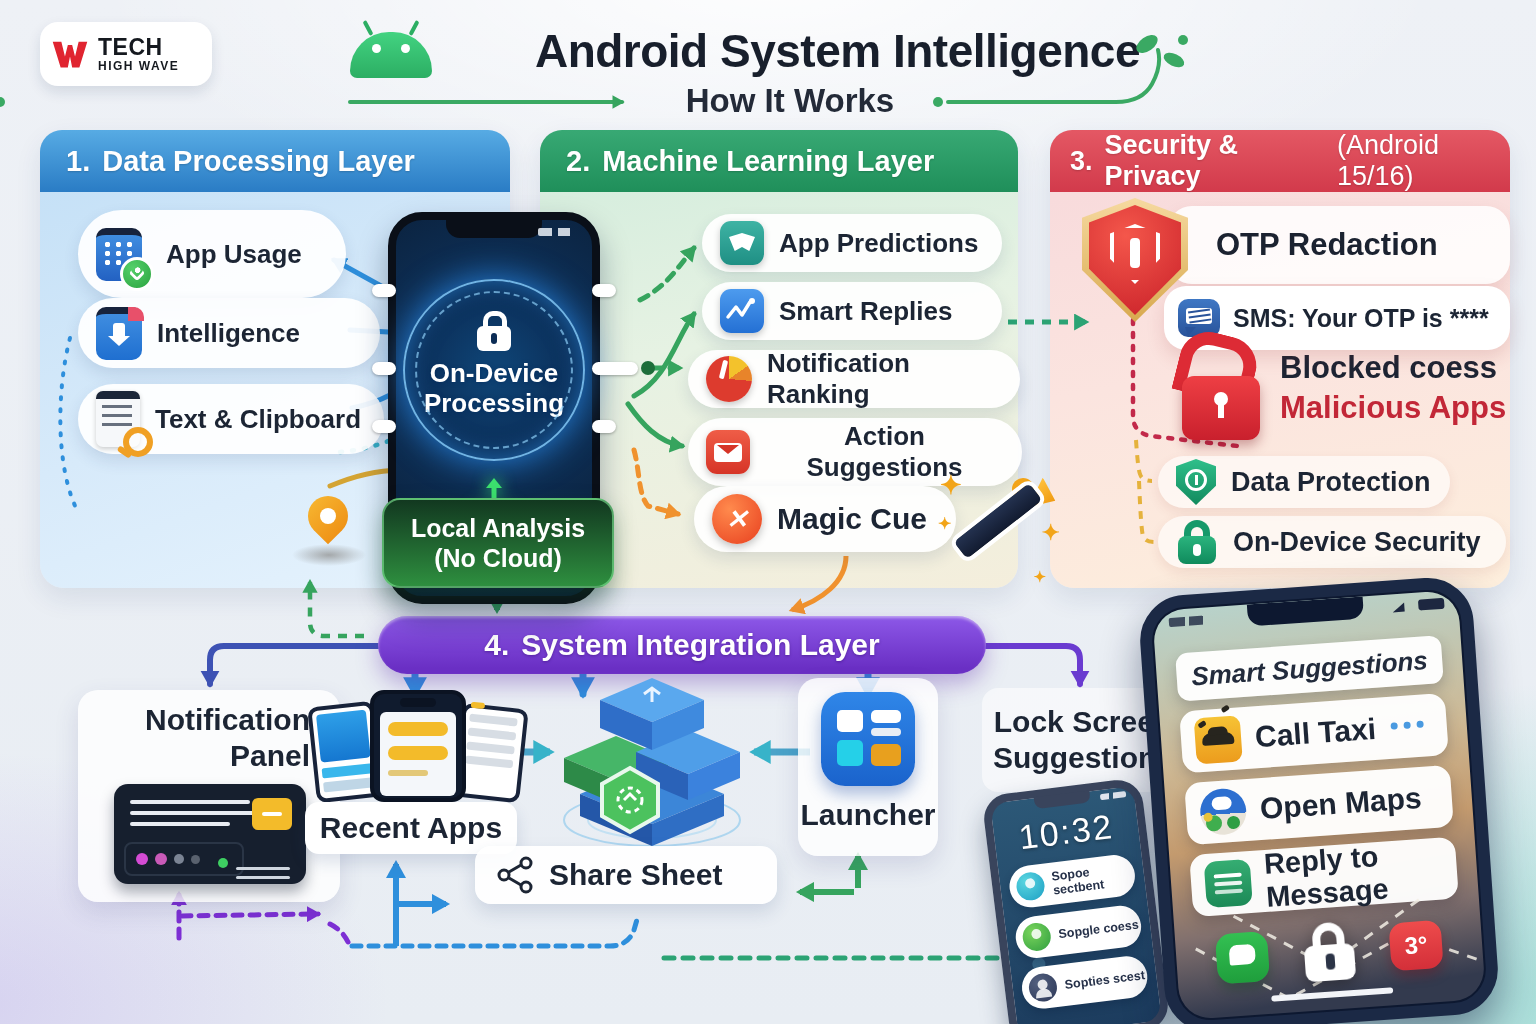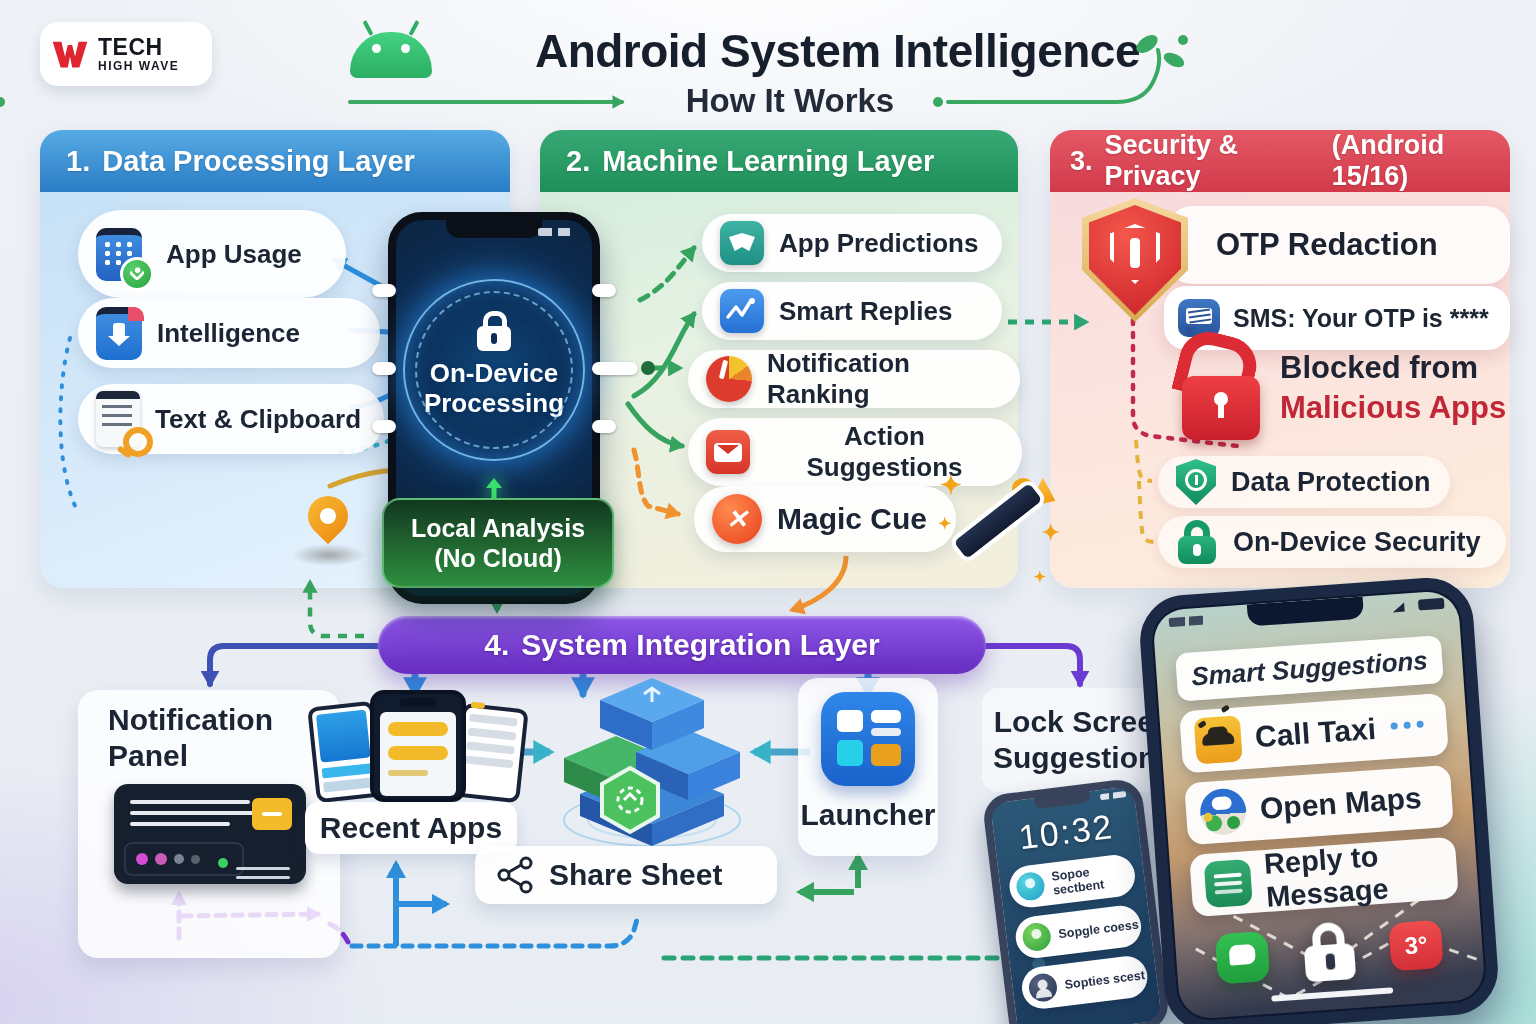--- a/index.html
+++ b/index.html
@@ -31,21 +31,21 @@
   .p-blue{left:40px;top:130px;width:470px;height:458px;background:linear-gradient(160deg,#c2dff6 0%,#d7eafa 55%,#e6f3fd 100%);}
   .p-green{left:540px;top:130px;width:478px;height:458px;background:linear-gradient(170deg,#d1ecdc 0%,#e6f2e3 45%,#f4eedc 100%);}
   .p-red{left:1050px;top:130px;width:460px;height:458px;background:linear-gradient(170deg,#f7d8db 0%,#fbe4df 50%,#fdeedc 100%);}
   .sec-head{left:0;top:0;right:0;height:62px;border-radius:22px 22px 0 0;display:flex;align-items:center;
     padding-left:26px;color:#fff;font-weight:800;font-size:29px;box-sizing:border-box;
     text-shadow:0 1px 2px rgba(0,0,0,.18);}
   .sh-blue{background:linear-gradient(180deg,#57abe4,#2a7cc5);}
   .sh-green{background:linear-gradient(180deg,#38a974,#1f8f5a);}
   .sh-red{background:linear-gradient(180deg,#e45864,#d23a4b);font-size:27px;padding-left:20px;}
   .sec-num{margin-right:12px;}
-  .sec-suffix{font-weight:700;margin-left:12px;}
+  .sec-suffix{font-weight:400;margin-left:12px;}
   .pill{display:flex;align-items:center;gap:15px;background:rgba(255,255,255,.93);border-radius:999px;
     box-shadow:0 7px 16px rgba(30,60,110,.12);padding:0 18px;font-weight:700;font-size:26px;color:#1c2534;box-sizing:border-box;z-index:6;}
   
   .ic{flex:none;position:relative;}
   .ic-appusage{width:46px;height:46px;border-radius:10px;background:linear-gradient(180deg,#3f8de0,#2361c2);border-top:7px solid #17233c;}
   .ic-appusage i{position:absolute;left:6px;top:5px;width:34px;height:28px;
     background-image:radial-gradient(circle,#fff 2.6px,transparent 3px);background-size:11px 9px;}
   .badge-call{position:absolute;right:-12px;bottom:-10px;width:28px;height:28px;border-radius:50%;
     background:radial-gradient(circle at 35% 30%,#55d06a,#2aa33f);border:3px solid #fff;}
   .badge-call i{position:absolute;left:8px;top:7px;width:9px;height:9px;border:3px solid #fff;border-top:none;border-right:none;border-radius:4px;transform:rotate(-45deg);}
@@ -139,22 +139,22 @@
   .ic-gshield i:after{content:"";position:absolute;left:7px;top:3px;width:3px;height:10px;background:#fff;}
   .ic-glock{width:42px;height:44px;}
   .ic-glock .b{position:absolute;left:2px;bottom:0;width:38px;height:28px;background:linear-gradient(180deg,#2bb47e,#0f8a5c);border-radius:8px;}
   .ic-glock .b i{position:absolute;left:15px;top:8px;width:8px;height:12px;background:#fff;border-radius:4px;}
   .ic-glock .s{position:absolute;left:8px;top:0;width:26px;height:22px;border:7px solid #17996a;border-bottom:none;border-radius:15px 15px 0 0;box-sizing:border-box;}
   
   .banner{left:378px;top:616px;width:608px;height:58px;border-radius:29px;z-index:6;
     background:linear-gradient(180deg,#8d58e8 0%,#6a2fc4 90%);box-shadow:0 10px 22px rgba(90,40,170,.35), inset 0 2px 3px rgba(255,255,255,.45);
     display:flex;align-items:center;justify-content:center;gap:12px;color:#fff;font-weight:800;font-size:30px;text-shadow:0 1px 3px rgba(40,0,90,.4);}
   
-  .npcard{left:78px;top:690px;width:262px;height:268px;border-radius:20px;background:rgba(255,255,255,.82);
-    box-shadow:0 10px 24px rgba(60,60,130,.14);text-align:left;z-index:6;}
+  .npcard{left:78px;top:690px;width:262px;height:212px;border-radius:20px;background:rgba(255,255,255,.82);
+    box-shadow:0 10px 24px rgba(60,60,130,.14);text-align:right;z-index:6;}
   .npcard .lbl{margin-top:12px;font-size:30px;font-weight:800;line-height:1.2;padding:0 30px;}
   .npgfx{position:absolute;left:36px;top:94px;width:192px;height:100px;background:#161f2e;border-radius:14px;box-shadow:0 8px 14px rgba(10,20,40,.35);}
   .npgfx .ln{position:absolute;left:16px;height:4px;background:#e8ecf2;border-radius:2px;}
   .npgfx .yb{position:absolute;right:14px;top:14px;width:40px;height:32px;background:#f3bb2a;border-radius:6px;}
   .npgfx .yb i{position:absolute;left:10px;top:14px;width:20px;height:4px;background:#fff;border-radius:2px;}
   .npgfx .box{position:absolute;left:10px;bottom:8px;width:120px;height:34px;background:#10715f00;border:2px solid #2a3546;border-radius:8px;display:flex;align-items:center;gap:7px;padding-left:10px;box-sizing:border-box;}
   .dot{width:12px;height:12px;border-radius:50%;}
   .npgfx .gline{position:absolute;right:16px;bottom:14px;width:54px;height:3px;background:#cfd6df;border-radius:2px;box-shadow:0 9px 0 #cfd6df;}
   .npgfx .gdot{position:absolute;right:78px;bottom:16px;width:10px;height:10px;border-radius:50%;background:#3ecf62;}
   .recent{left:312px;top:690px;width:212px;height:114px;z-index:6;}
@@ -502,21 +502,21 @@
         <i></i>
       </span>
     <span>SMS: Your OTP is ****</span>
   </div>
   <div class="abs rlock">
     <span class="shk"></span>
       <span class="body">
         <i></i>
       </span>
   </div>
-  <div class="abs blk1">Blocked from</div>
+  <div class="abs blk1">Blocked coess</div>
   <div class="abs blk2">Malicious Apps</div>
   <div class="abs pill secpill" style="left:1158px;top:456px;width:292px;height:52px;font-size:27px;">
     <span class="ic ic-gshield">
         <i></i>
       </span>
     <span>Data Protection</span>
   </div>
   <div class="abs pill secpill" style="left:1158px;top:516px;width:348px;height:52px;font-size:27px;">
     <span class="ic ic-glock">
         <span class="s"></span>

